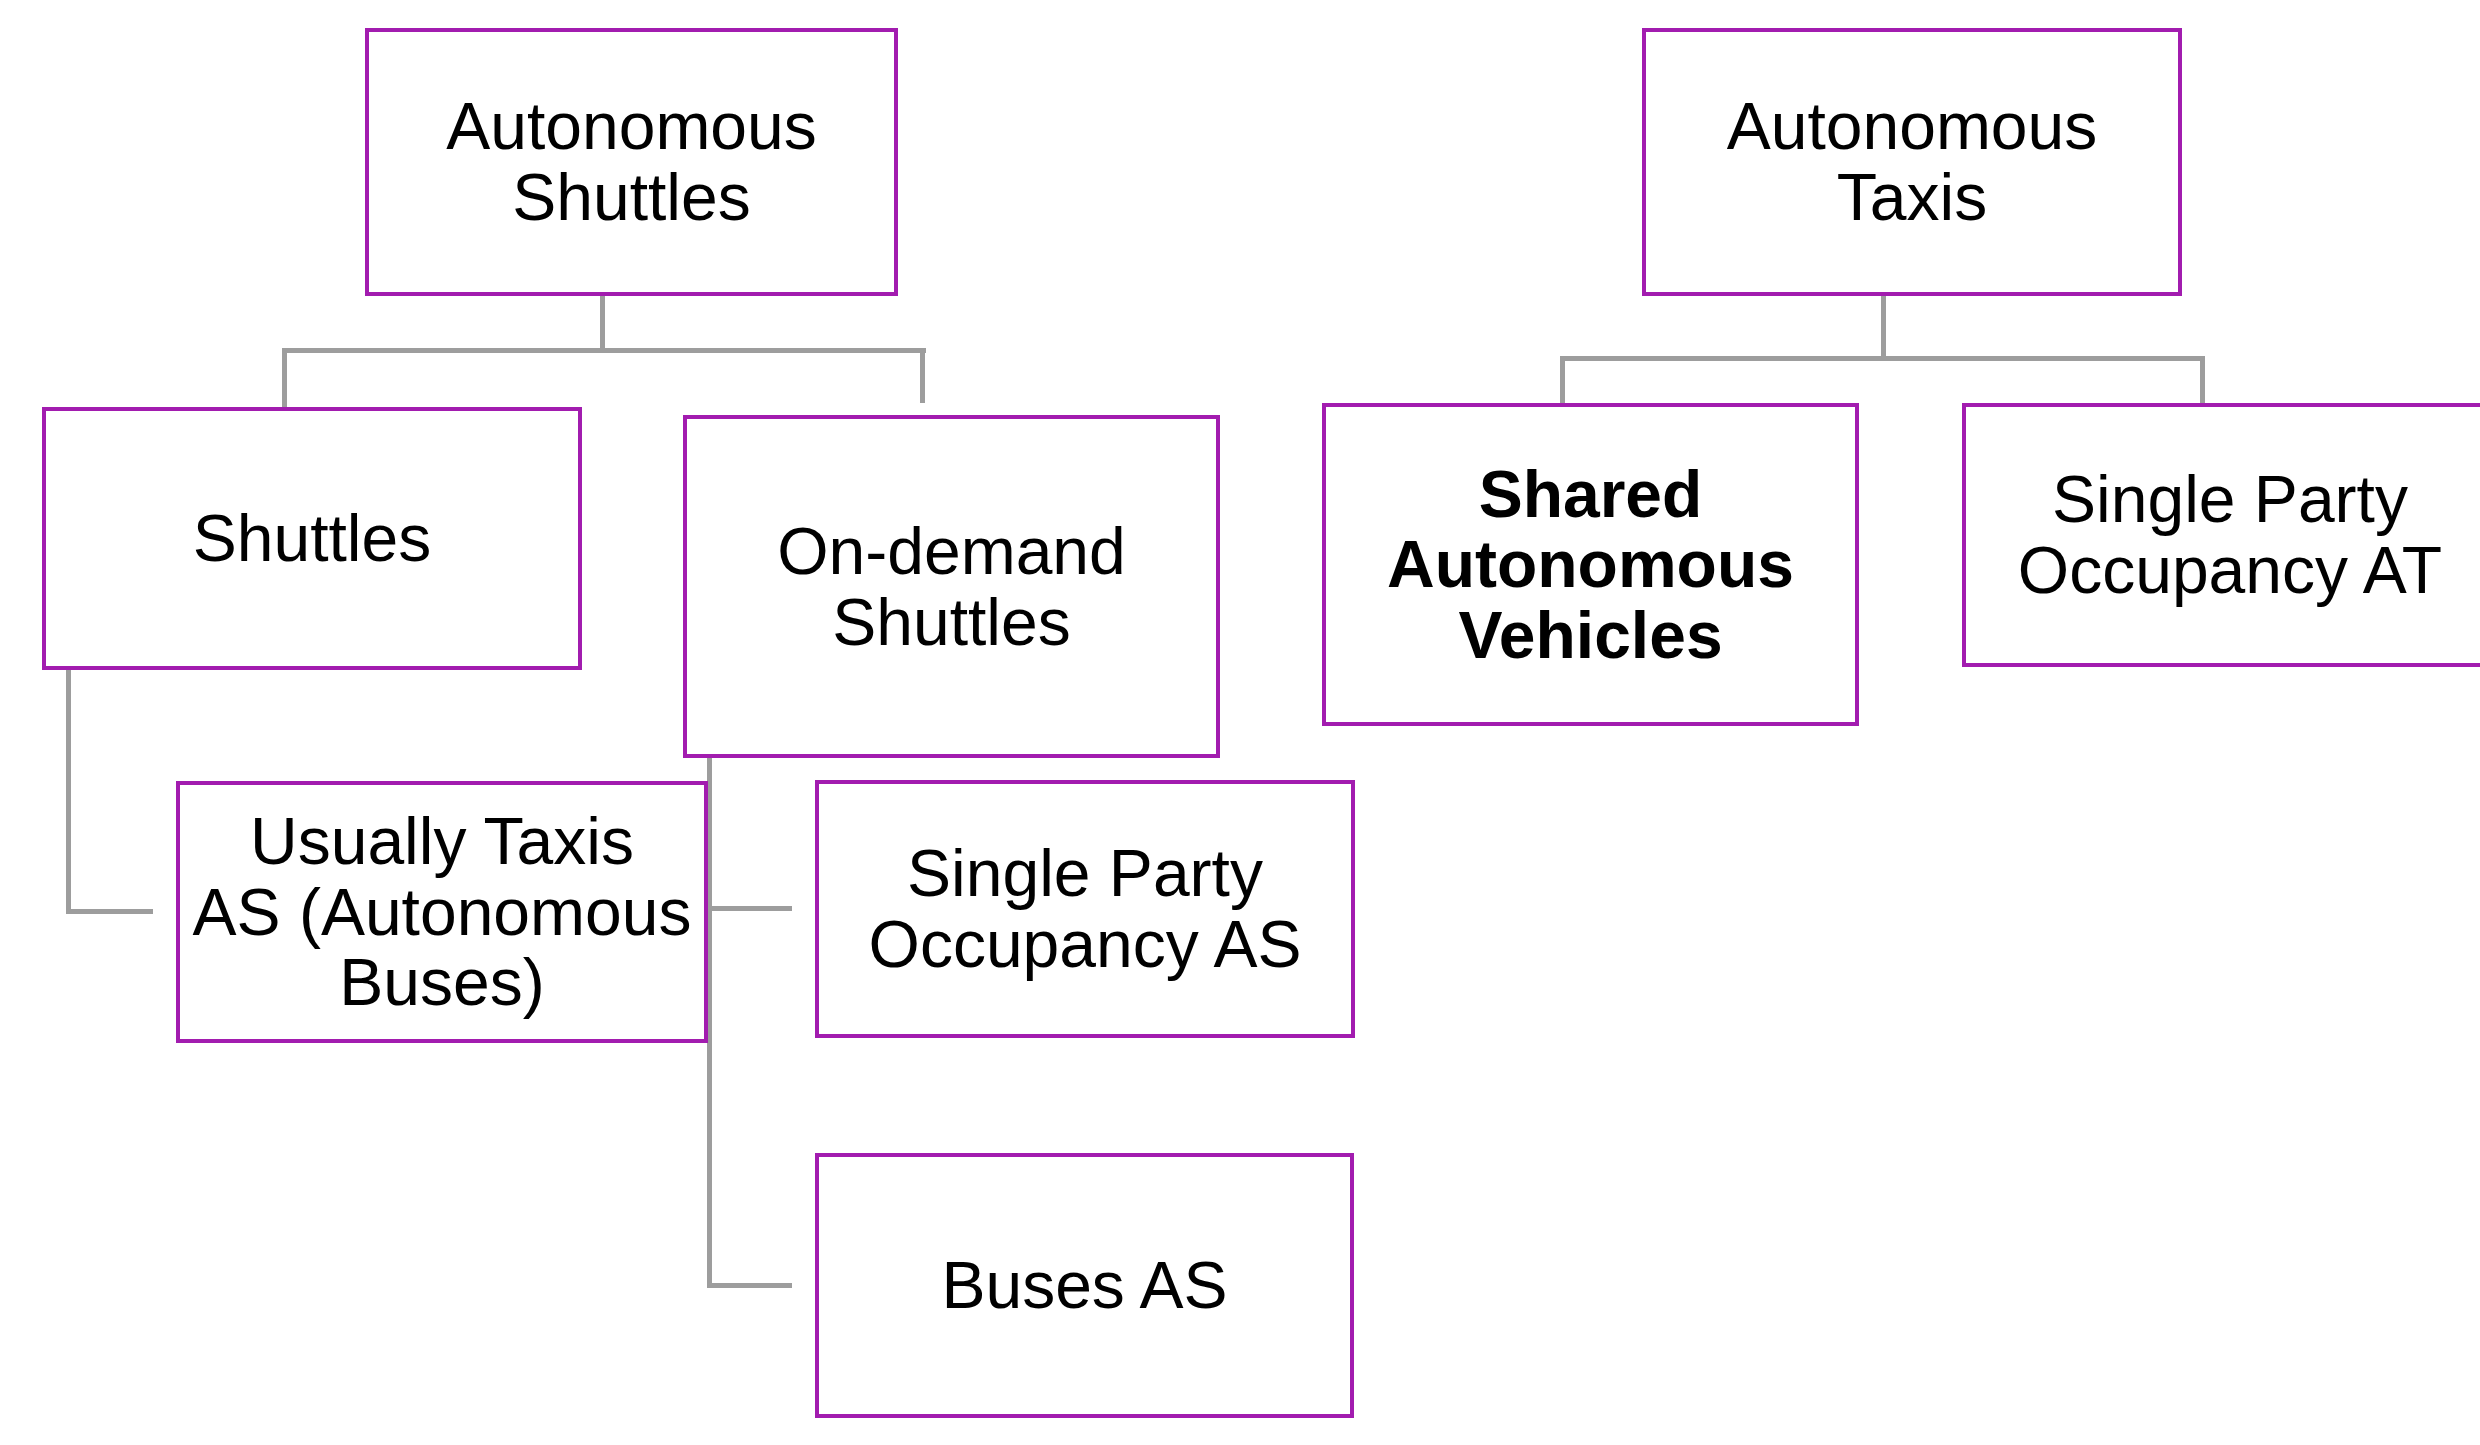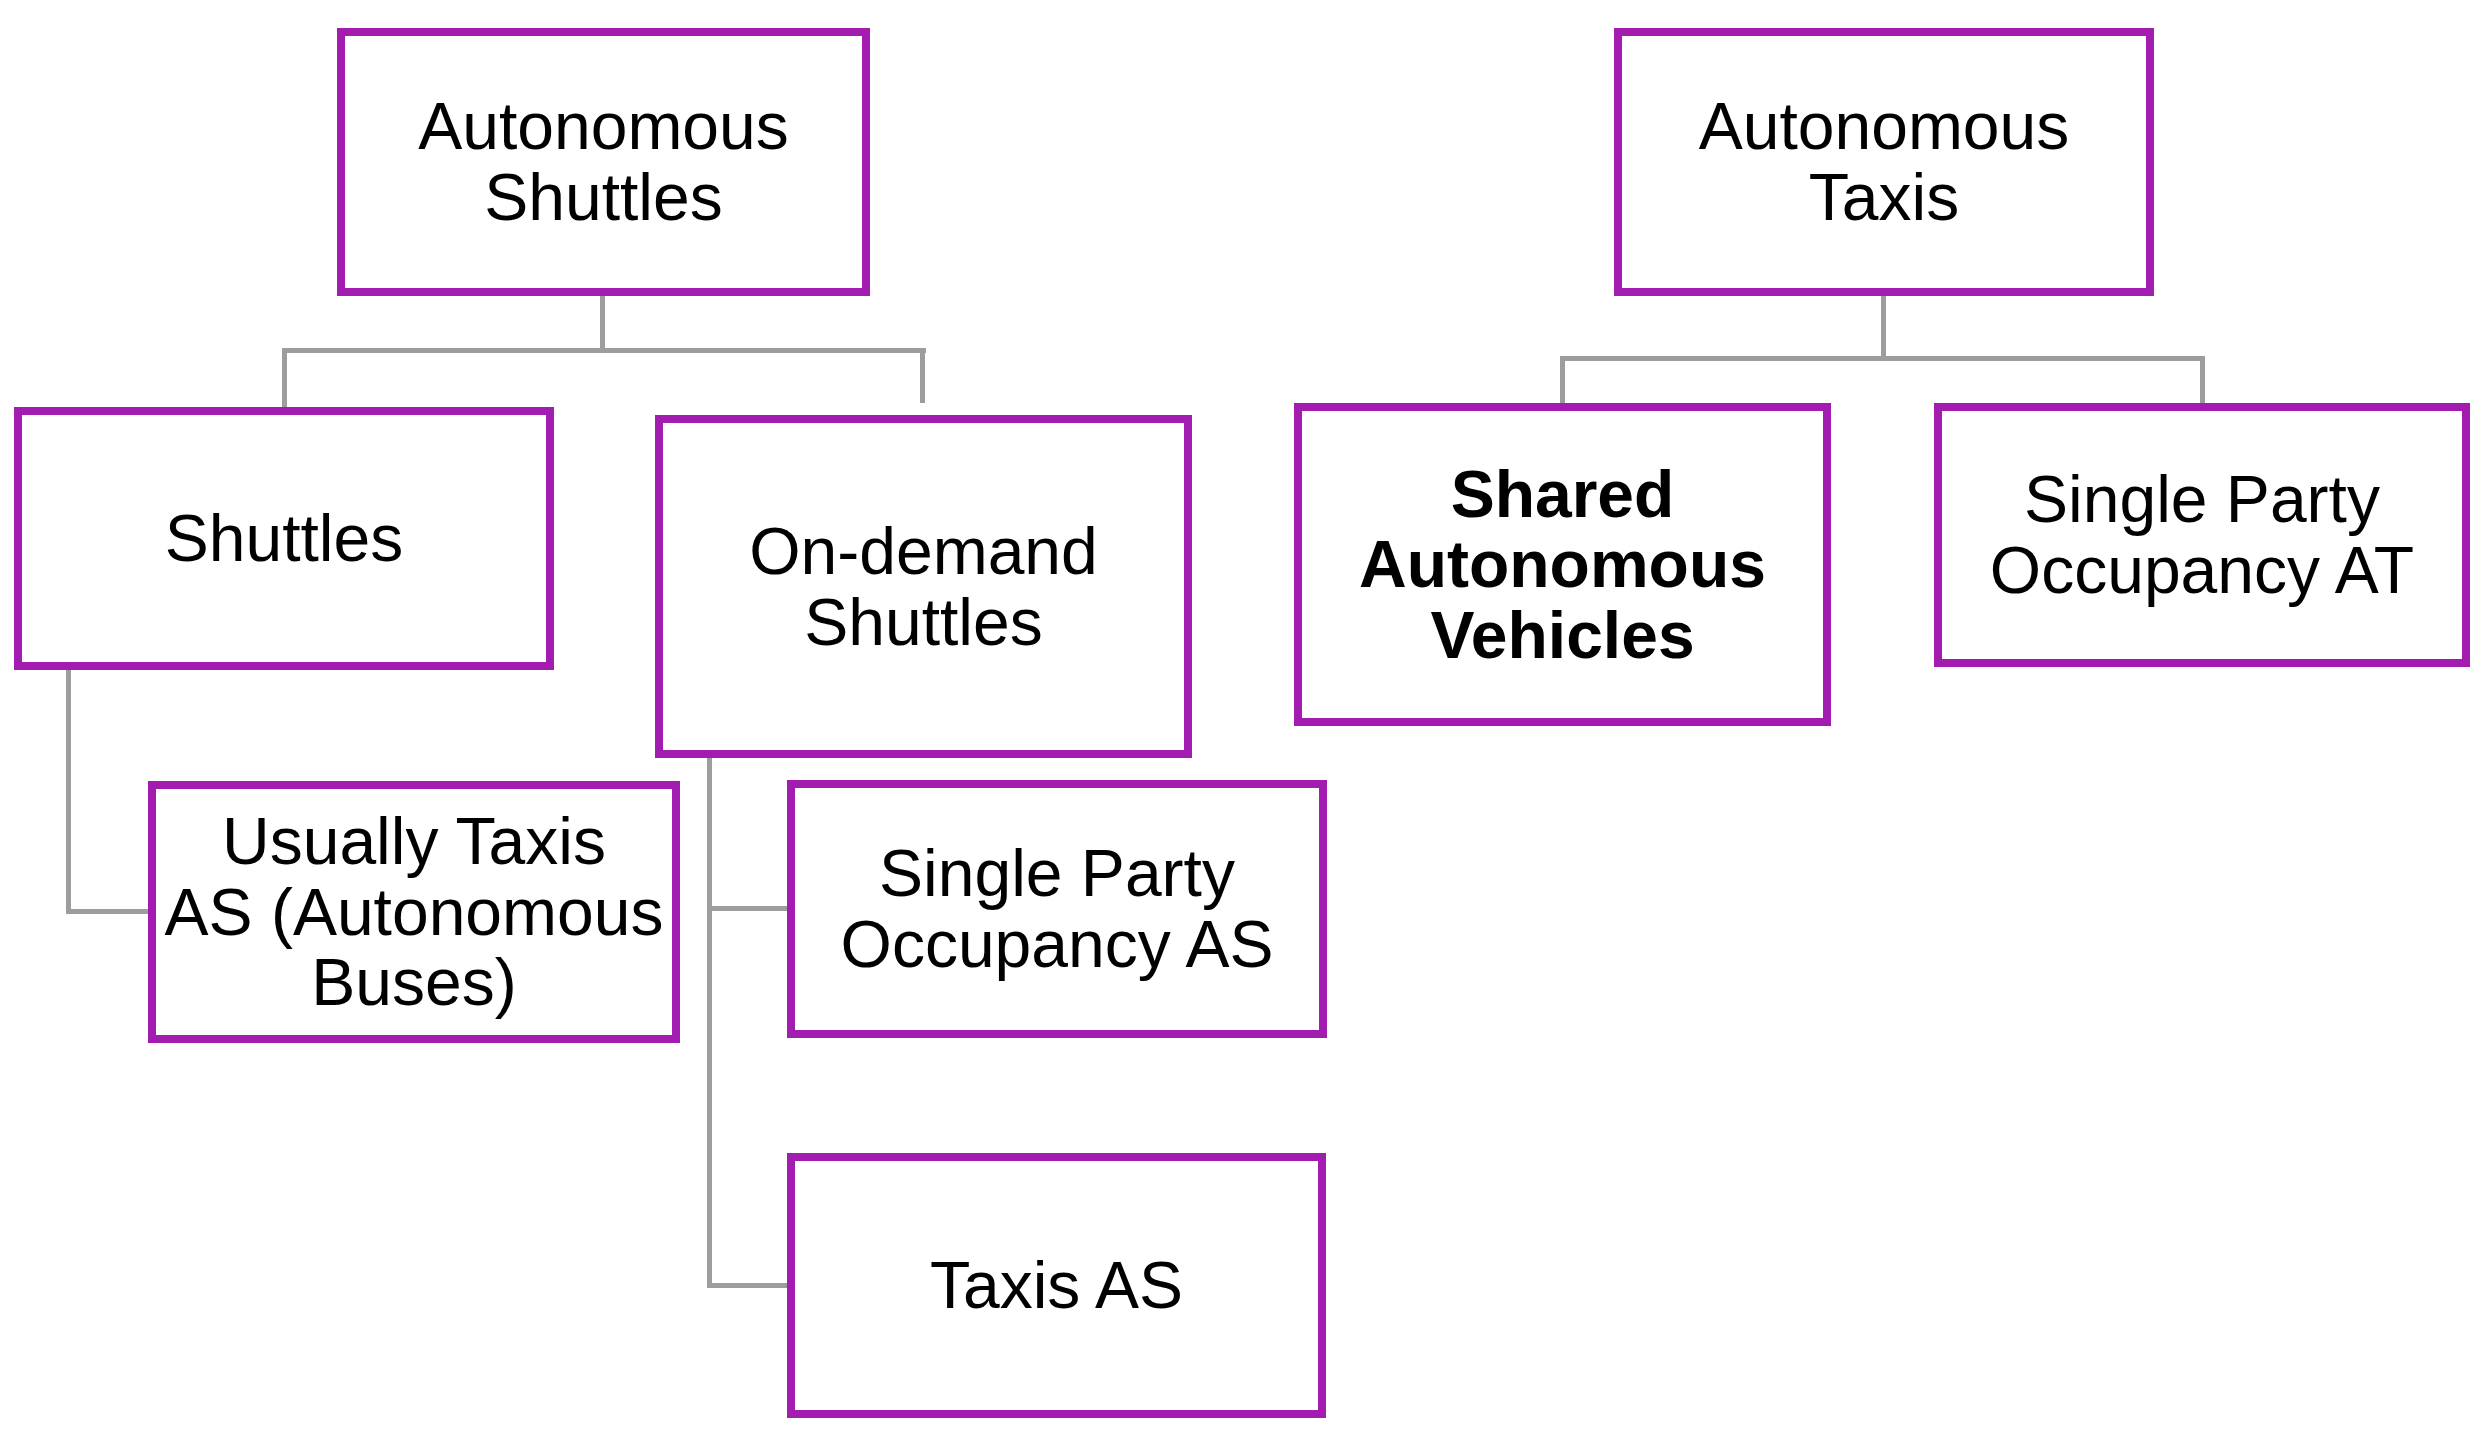--- a/index.html
+++ b/index.html
@@ -12,29 +12,30 @@
     width: 2480px;
     height: 1445px;
     background: #ffffff;
     font-family: "Liberation Sans", sans-serif;
     overflow: hidden;
   }
   .node {
     position: absolute;
     box-sizing: border-box;
     background: #ffffff;
-    border: 8px solid #a21caf;
+    border: 4px solid #a21caf;
     color: #000000;
     font-size: 66px;
     line-height: 1.07;
     display: flex;
     align-items: center;
     justify-content: center;
     text-align: center;
     white-space: pre-line;
+    margin-left: 28px;
   }
   .seg {
     position: absolute;
     background: #9d9d9d;
   }
 </style>
 </head>
 <body>
 
 <div class="canvas">
@@ -62,21 +63,21 @@
   <div class="node" style="left:655px; top:415px; width:537px; height:343px;">On-demand
 Shuttles</div>
 
   <div class="node" style="left:148px; top:781px; width:532px; height:262px;">Usually Taxis
 AS (Autonomous
 Buses)</div>
 
   <div class="node" style="left:787px; top:780px; width:540px; height:258px;">Single Party
 Occupancy AS</div>
 
-  <div class="node" style="left:787px; top:1153px; width:539px; height:265px;">Taxis AS</div>
+  <div class="node" style="left:787px; top:1153px; width:539px; height:265px;">Buses AS</div>
 
   <div class="node" style="left:1614px; top:28px; width:540px; height:268px;">Autonomous
 Taxis</div>
 
   <div class="node" style="left:1294px; top:403px; width:537px; height:323px;font-weight:bold;">Shared
 Autonomous
 Vehicles</div>
 
   <div class="node" style="left:1934px; top:403px; width:536px; height:264px;">Single Party
 Occupancy AT</div>

